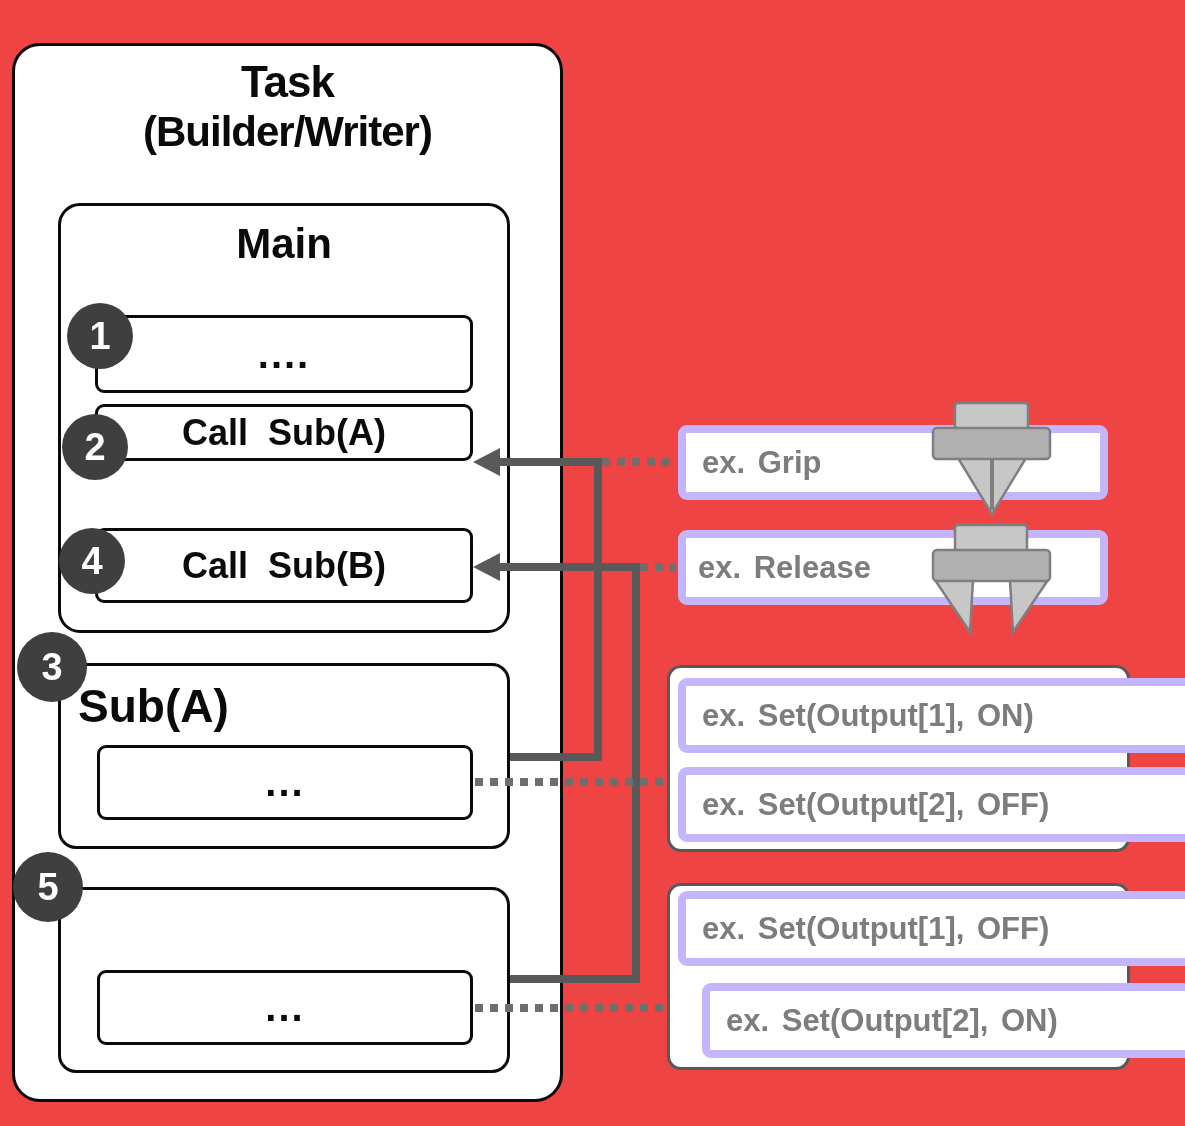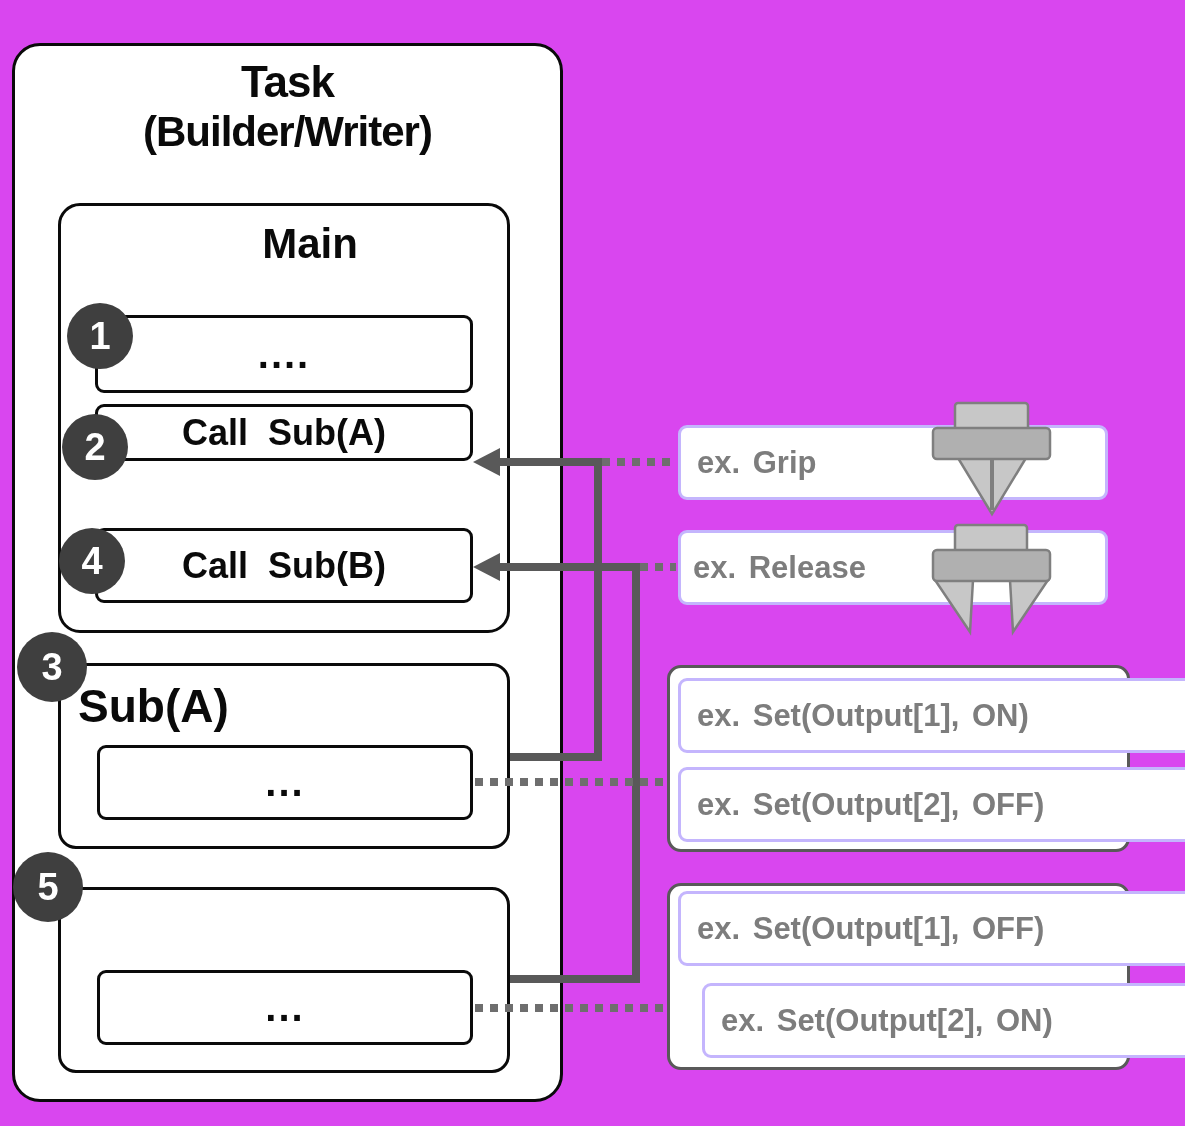--- a/index.html
+++ b/index.html
@@ -1,49 +1,49 @@
 <!DOCTYPE html>
 <html><head>
 <meta charset="utf-8">
 <style>
   html,body{margin:0;padding:0;background:#ffffff;}
   #canvas{
     position:relative;
     width:1185px;height:1126px;
-    background:#d946ef;
+    background:#ef4444;
     font-family:"Liberation Sans", sans-serif;
     font-weight:bold;
     overflow:hidden;
   }
   .abs{position:absolute;box-sizing:border-box;}
   
   .blackbox{border:3px solid #0a0a0a;background:#ffffff;}
   .task-box{left:12px;top:43px;width:551px;height:1059px;border-radius:28px;z-index:1;}
   .task-title{left:12px;top:57px;width:551px;text-align:center;color:#0a0a0a;z-index:2;}
   .task-title .l1{font-size:44px;line-height:50px;letter-spacing:-1px;}
   .task-title .l2{font-size:42px;line-height:50px;letter-spacing:-1px;text-align:center;}
   .main-box{left:58px;top:203px;width:452px;height:430px;border-radius:22px;z-index:2;}
-  .main-title{left:58px;top:220px;width:504px;text-align:center;font-size:42px;color:#0a0a0a;z-index:3;}
+  .main-title{left:58px;top:220px;width:452px;text-align:center;font-size:42px;color:#0a0a0a;z-index:3;}
   .step{left:95px;width:378px;border:3px solid #0a0a0a;border-radius:9px;background:#fff;
         display:flex;align-items:center;justify-content:center;
         font-size:36px;color:#0a0a0a;word-spacing:10px;z-index:3;}
   .step.dots{font-size:40px;letter-spacing:2px;}
   .sub-box{left:58px;width:452px;height:186px;border-radius:18px;z-index:2;}
   .sub-title{left:78px;font-size:46px;color:#0a0a0a;z-index:3;}
   .sub-inner{left:97px;width:376px;height:75px;border:3px solid #0a0a0a;border-radius:9px;
              display:flex;align-items:center;justify-content:center;
              font-size:40px;letter-spacing:2px;color:#0a0a0a;background:#fff;z-index:3;}
   
   .badge{border-radius:50%;background:#3f3f3f;color:#ffffff;
          display:flex;align-items:center;justify-content:center;
          font-size:38px;z-index:7;}
   .badge.d66{width:66px;height:66px;}
   .badge.d70{width:70px;height:70px;}
   
-  .exbox{border:3px solid #c4b5fd;border-radius:9px;background:#ffffff;
+  .exbox{border:8px solid #c4b5fd;border-radius:9px;background:#ffffff;
          display:flex;align-items:center;justify-content:flex-start;
          padding-left:16px;font-size:31px;color:#7d7d7d;word-spacing:4px;z-index:2;}
   .exgroup{border:3px solid #595959;border-radius:14px;background:#ffffff;z-index:1;}
   .exbox.w430{left:678px;width:430px;height:75px;}
   .exbox.w439{left:678px;width:528px;height:75px;z-index:2;}
   .exgroup.g{left:667px;width:463px;height:187px;}
   
   #overlay{position:absolute;left:0;top:0;z-index:5;pointer-events:none;}
 </style>
 </head>

